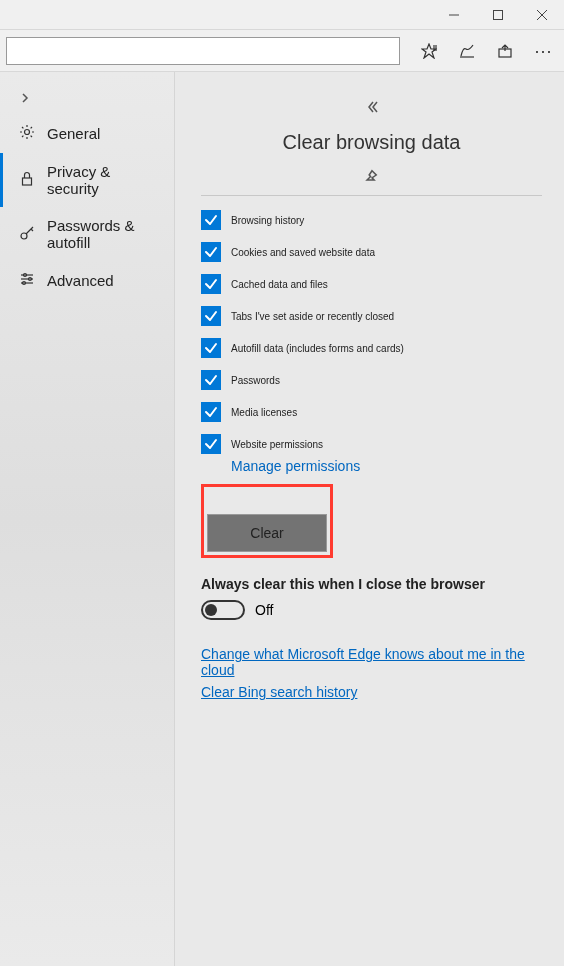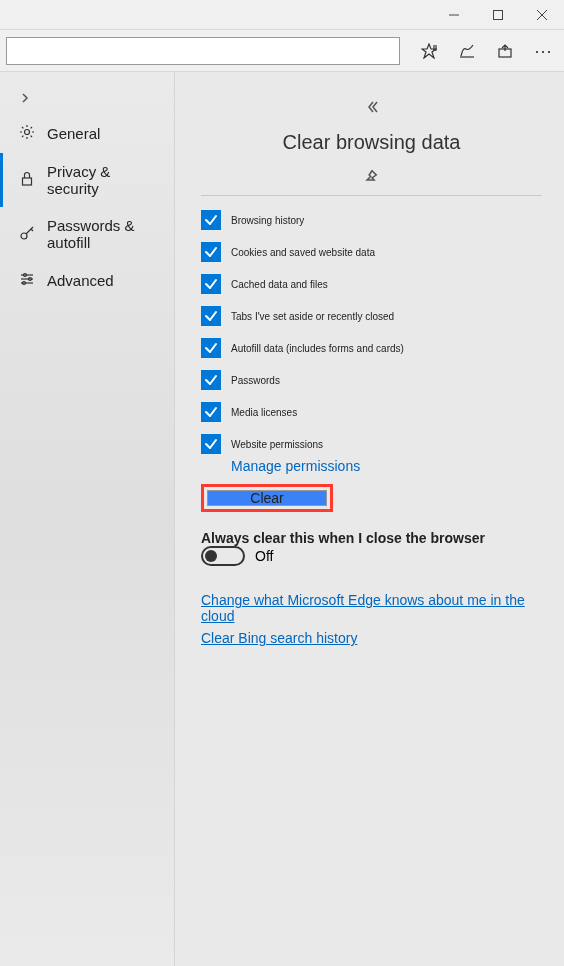--- a/index.html
+++ b/index.html
@@ -125,30 +125,31 @@
     color: #0067c0;
   }
   .clear-btn-wrap {
     border: 3px solid #ff3b30;
     display: inline-block;
     padding: 3px;
     margin-bottom: 18px;
   }
   .clear-btn {
     width: 120px;
-    height: 16px;
-    background: #3b82f6;
+    height: 38px;
+    background: #737373;
     border: 1px solid #999;
     display: flex;
     align-items: center;
     justify-content: center;
     font-size: 14px;
     color: #222;
-  }
-  .always-hdr { font-size: 14px; font-weight: 600; margin-bottom: 0; color: #222; }
+    margin-top: 24px;
+  }
+  .always-hdr { font-size: 14px; font-weight: 600; margin-bottom: 8px; color: #222; }
   .toggle-row { display: flex; align-items: center; gap: 10px; margin-bottom: 26px;}
   .toggle {
     width: 44px; height: 20px; border: 2px solid #333; border-radius: 12px;
     position: relative;
   }
   .toggle .knob {
     width: 12px; height: 12px; background: #333; border-radius: 50%;
     position: absolute; top: 2px; left: 2px;
   }
   .links { display: flex; flex-direction: column; gap: 6px; }

